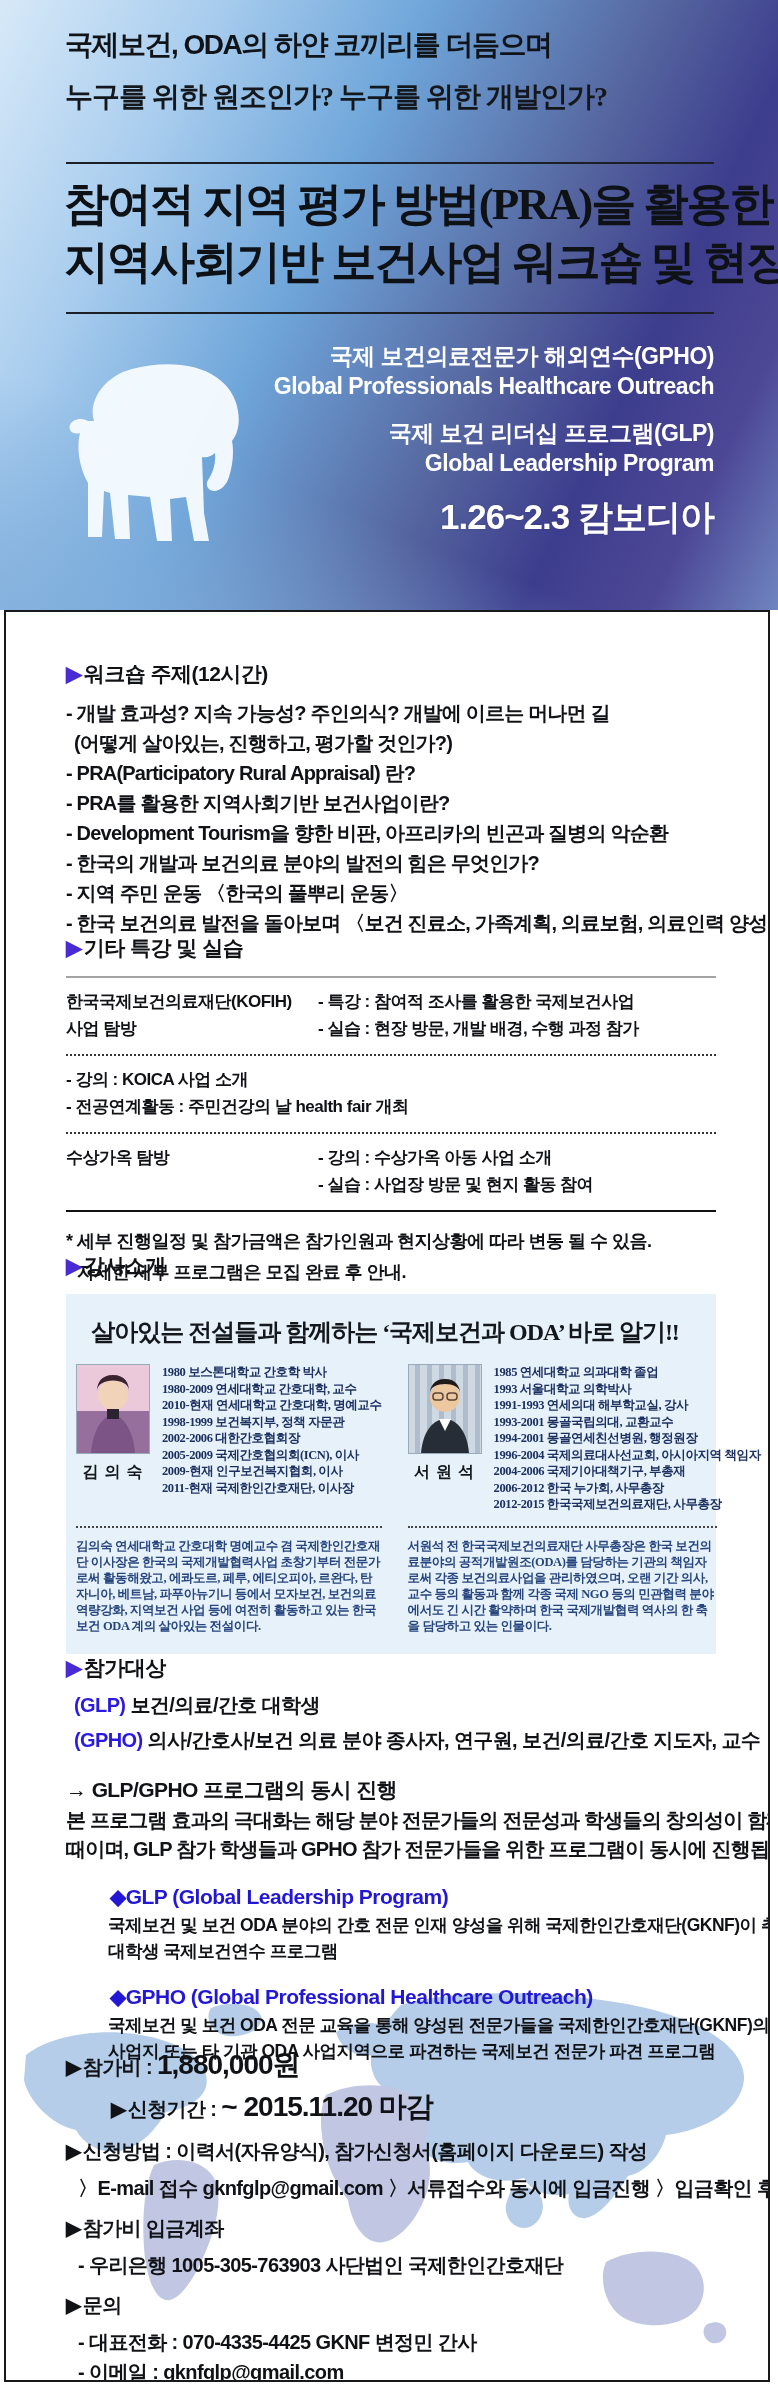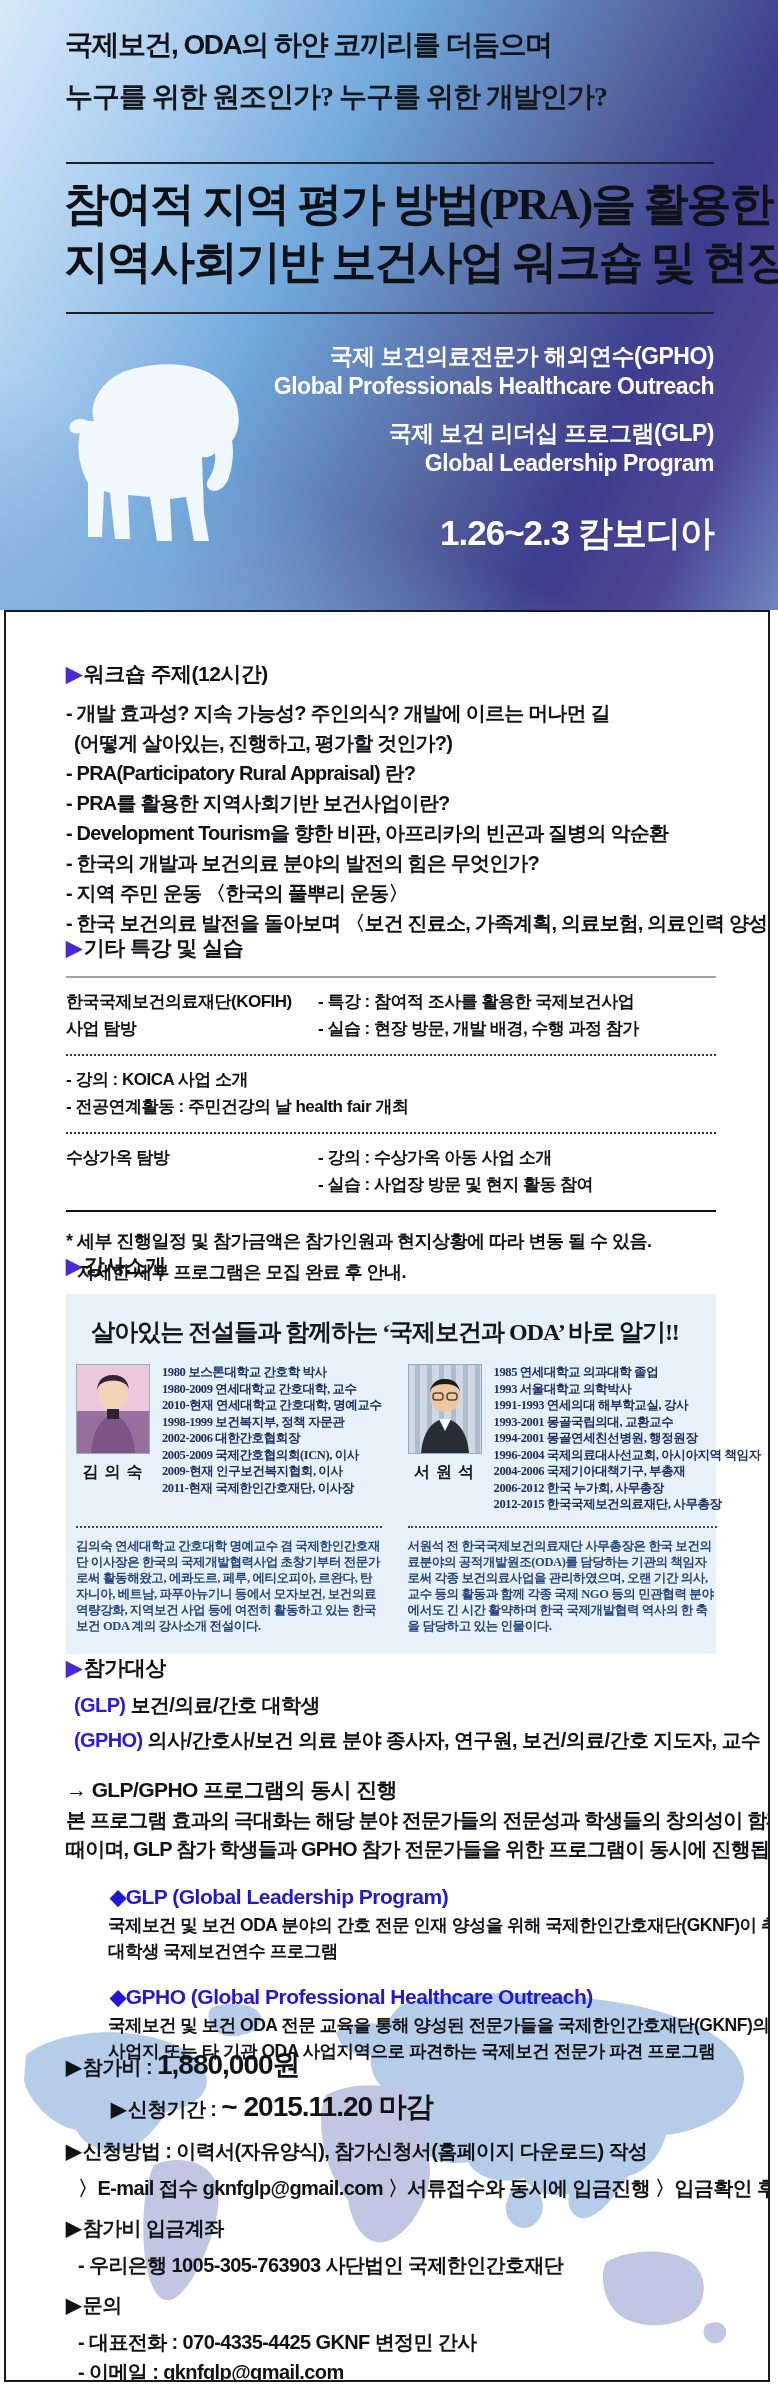--- a/index.html
+++ b/index.html
@@ -29,21 +29,21 @@
     font-family:"Liberation Serif",serif;font-weight:bold;color:#0e1216;
     font-size:45px;line-height:58px;letter-spacing:-2px;white-space:nowrap;
   }
   .elephant{position:absolute;left:58px;top:333px;width:210px;height:230px;}
   .hero-programs{
     position:absolute;right:64px;top:341px;text-align:right;color:#ffffff;
   }
   .prog-line{font-size:23px;font-weight:bold;line-height:30px;letter-spacing:-0.5px;}
   .prog-gap{height:17px;}
   .hero-date{
-    font-size:35px;font-weight:bold;letter-spacing:-1px;margin-top:32px;
+    font-size:35px;font-weight:bold;letter-spacing:-1px;margin-top:16px;
     text-shadow:0 0 2px rgba(40,40,90,.35);
   }
   
   .panel{
     position:absolute;left:4px;top:610px;width:766px;height:1772px;
     background:#ffffff;border:2px solid #17191c;box-sizing:border-box;overflow:hidden;
   }
   .worldmap{position:absolute;left:0;bottom:0;width:762px;height:400px;}
   .section{position:absolute;left:60px;width:650px;}
   .sec-head{font-size:21px;font-weight:bold;color:#101216;letter-spacing:-0.5px;}
@@ -252,21 +252,21 @@
               <li>1980-2009 연세대학교 간호대학, 교수</li>
               <li>2010-현재 연세대학교 간호대학, 명예교수</li>
               <li>1998-1999 보건복지부, 정책 자문관</li>
               <li>2002-2006 대한간호협회장</li>
               <li>2005-2009 국제간호협의회(ICN), 이사</li>
               <li>2009-현재 인구보건복지협회, 이사</li>
               <li>2011-현재 국제한인간호재단, 이사장</li>
             </ul>
           </div>
           <div class="inst-dotted"></div>
-          <div class="inst-desc">김의숙 연세대학교 간호대학 명예교수 겸 국제한인간호재단 이사장은 한국의 국제개발협력사업 초창기부터 전문가로써 활동해왔고, 에콰도르, 페루, 에티오피아, 르완다, 탄자니아, 베트남, 파푸아뉴기니 등에서 모자보건, 보건의료 역량강화, 지역보건 사업 등에 여전히 활동하고 있는 한국 보건 ODA 계의 강사소개 전설이다.</div>
+          <div class="inst-desc">김의숙 연세대학교 간호대학 명예교수 겸 국제한인간호재단 이사장은 한국의 국제개발협력사업 초창기부터 전문가로써 활동해왔고, 에콰도르, 페루, 에티오피아, 르완다, 탄자니아, 베트남, 파푸아뉴기니 등에서 모자보건, 보건의료 역량강화, 지역보건 사업 등에 여전히 활동하고 있는 한국 보건 ODA 계의 살아있는 전설이다.</div>
         </div>
 
         <div class="inst-col">
           <div class="inst-top">
             <div class="photo-wrap">
               <svg class="photo" viewBox="0 0 72 88">
                 <rect width="72" height="88" fill="#cfd9e4"></rect>
                 <rect x="6" width="5" height="88" fill="#aebccb"></rect>
                   <rect x="18" width="5" height="88" fill="#aebccb"></rect>
                 <rect x="30" width="5" height="88" fill="#aebccb"></rect>

